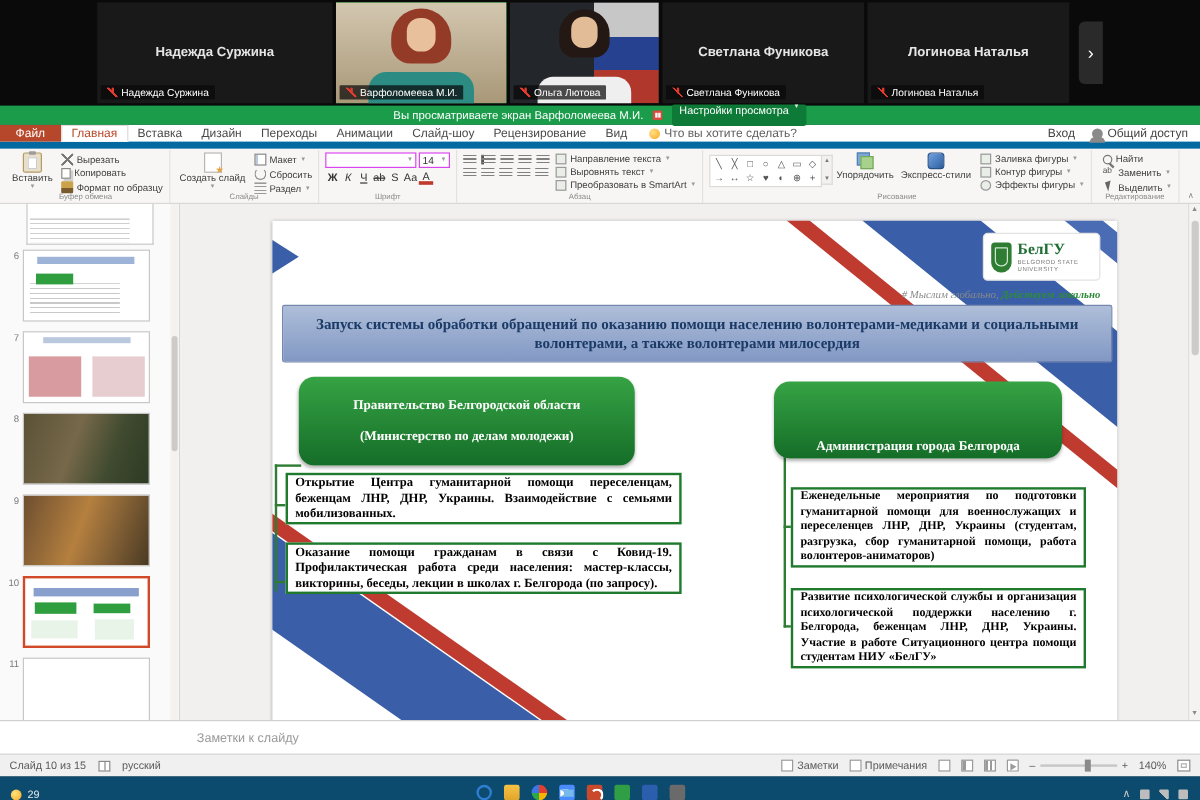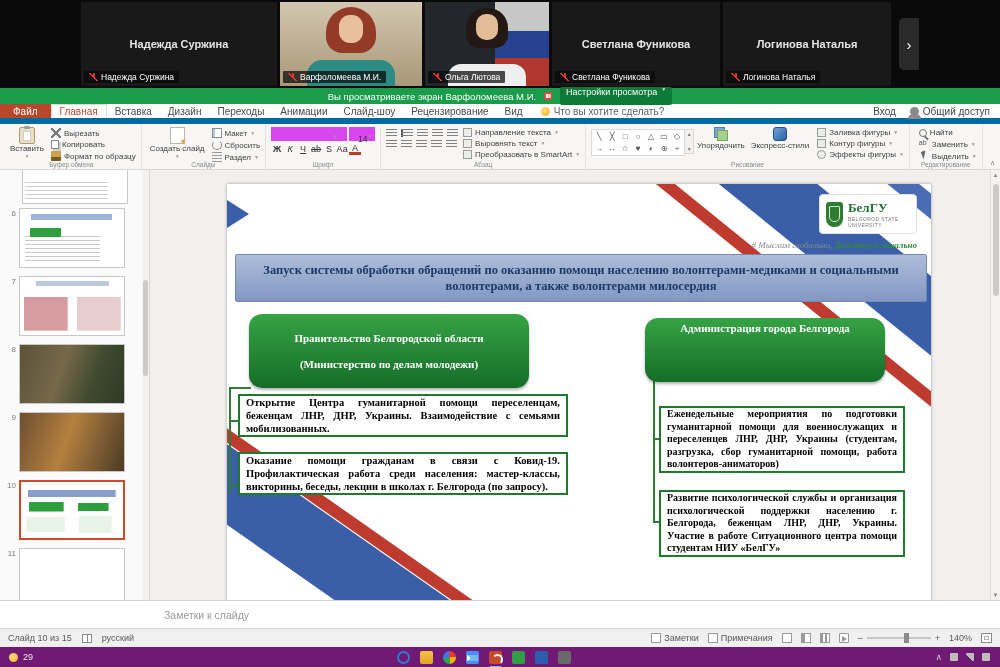--- a/index.html
+++ b/index.html
@@ -63,21 +63,21 @@
 .ic-newslide{width:15px;height:18px;background:#fff;border:1px solid #b8b6b4;position:relative}
 .ic-newslide::after{content:"★";position:absolute;right:-3px;bottom:-4px;color:#e8a33d;font-size:8px}
 .mini-cut::before{content:"";position:absolute;inset:0;background:linear-gradient(45deg,transparent 44%,#777 44% 56%,transparent 56%),linear-gradient(135deg,transparent 44%,#777 44% 56%,transparent 56%)}
 .mini-copy{border:1px solid #8a8a8a;background:#fff;box-shadow:2px 2px 0 #cfcfcf;width:8px;height:9px}
 .mini-painter{background:linear-gradient(180deg,#caa24a 55%,#7a5b2e 55%);border-radius:1px}
 .mini-layout{border:1px solid #8a8a8a;background:linear-gradient(90deg,#b9c8dd 30%,#fff 30%)}
 .mini-reset{border:1px solid #8a8a8a;border-radius:50%;border-top-color:transparent}
 .mini-section{background:repeating-linear-gradient(180deg,#9a9a9a 0 1px,transparent 1px 3px)}
 .font-col{display:flex;flex-direction:column;gap:2px}
 .font-row{display:flex;align-items:center;gap:2px}
-.combo{height:13px;border:7px solid #d946ef;background:#fff;display:flex;align-items:flex-start;padding:0 2px;font-size:8.5px;color:#333}
+.combo{height:13px;border:1px solid #d946ef;background:#fff;display:flex;align-items:center;padding:0 2px;font-size:8.5px;color:#333}
 .combo .caret{margin-left:auto}
 .fname{width:76px}.fsize{width:26px}
 .fbtns{display:flex;gap:1px}
 .fbtn{min-width:12px;height:12px;display:flex;align-items:center;justify-content:center;font-size:9px;color:#333}
 .fbtn.b{font-weight:bold}.fbtn.i{font-style:italic}.fbtn.u{text-decoration:underline}.fbtn.s{text-decoration:line-through}
 .fbtn.color{border-bottom:3px solid #c0392b;height:12px}
 .pg-left{display:flex;flex-direction:column;gap:3px;padding-top:2px}
 .icon-row{display:flex;gap:4px}
 .pic{width:11px;height:8px;background:repeating-linear-gradient(180deg,#808080 0 1px,transparent 1px 3px)}
 .pic.dots{width:12px;background:repeating-linear-gradient(180deg,#808080 0 1px,transparent 1px 3px),linear-gradient(90deg,#555 2px,transparent 2px)}
@@ -135,21 +135,21 @@
 .logo{position:absolute;top:10px;right:14px;width:98px;height:40px;background:#fff;border:1px solid #e2e2e2;border-radius:4px;display:flex;align-items:center;gap:5px;padding:0 6px;z-index:2}
 .emblem{width:17px;height:25px;background:#2e7d32;border-radius:3px 3px 8px 8px;position:relative;flex:none}
 .emblem::after{content:"";position:absolute;left:3px;top:4px;right:3px;bottom:5px;border:1px solid #cfe6cf;border-radius:1px 1px 5px 5px}
 .logo-name{font-weight:bold;color:#1f6e33;font-size:13px;line-height:1}
 .logo-sub{font-size:5px;color:#777;letter-spacing:.4px;margin-top:2px;font-family:"Liberation Sans",sans-serif}
 .tagline{position:absolute;top:56px;right:14px;font-size:9px;font-style:italic;z-index:2;white-space:nowrap}
 .tg1{color:#8a8a8a}.tg2{color:#2e8b3a;font-weight:bold}
 .title-banner{position:absolute;left:8px;right:4px;top:70px;height:48px;background:linear-gradient(180deg,#aebed9,#8298c4);border:1px solid #7688ad;border-radius:2px;display:flex;align-items:center;justify-content:center;text-align:center;font-weight:bold;font-size:12.5px;color:#1b3a66;padding:2px 26px;z-index:2;line-height:1.3}
 .ghead{position:absolute;background:linear-gradient(180deg,#36a344,#156d28);border-radius:13px;color:#fff;font-weight:bold;font-size:11px;display:flex;flex-direction:column;align-items:center;justify-content:space-evenly;text-align:center;z-index:2;box-shadow:0 2px 3px rgba(0,0,0,.3);padding:4px 8px}
 .ghead-left{left:22px;top:130px;width:280px;height:74px}
-.ghead-right{left:418px;top:134px;width:240px;height:64px;justify-content:flex-start}
+.ghead-right{left:418px;top:134px;width:240px;height:64px;justify-content:flex-end}
 .conn{position:absolute;background:#2e7d32;z-index:1}
 .clh0{left:2px;top:203px;width:22px;height:2px}
 .clv{left:2px;top:203px;width:2px;height:106px}
 .clh1{left:2px;top:236px;width:9px;height:2px}
 .clh2{left:2px;top:300px;width:9px;height:2px}
 .crv{left:426px;top:197px;width:2px;height:142px}
 .crh1{left:426px;top:254px;width:7px;height:2px}
 .crh2{left:426px;top:337px;width:7px;height:2px}
 .tbx{position:absolute;background:#fff;border:2px solid #1f7a2e;font-weight:bold;color:#000;text-align:justify;padding:0 6px;z-index:2;line-height:1.25}
 .tb1{left:11px;top:210px;width:330px;font-size:10.5px}
@@ -169,21 +169,21 @@
 .vic.v3{background:repeating-linear-gradient(90deg,#9a9a9a 0 2px,#fff 2px 4px)}
 .vic.v4{background:#fff;border-radius:1px;position:relative}
 .vic.v4::after{content:"";position:absolute;left:2px;top:2px;border-left:5px solid #9a9a9a;border-top:3px solid transparent;border-bottom:3px solid transparent}
 .zoomctl{display:flex;align-items:center;gap:4px}
 .ztrack{width:64px;height:2px;background:#c6c6c6;position:relative}
 .zthumb{position:absolute;left:58%;top:-4px;width:5px;height:10px;background:#8a8a8a}
 .fit{width:11px;height:10px;border:1px solid #8a8a8a;background:#fff;position:relative}
 .fit::after{content:"";position:absolute;inset:2px;border:1px solid #b0b0b0}
 
 
-.taskbar{position:absolute;left:0;top:647px;width:1000px;height:20px;background:#701a75;display:flex;align-items:center;color:#ddd}
+.taskbar{position:absolute;left:0;top:647px;width:1000px;height:20px;background:#0c4a6e;display:flex;align-items:flex-end;color:#ddd}
 .tb-left{display:flex;align-items:center;gap:5px;padding:0 9px;font-size:9px;color:#e8e8e8}
 .sun{width:9px;height:9px;border-radius:50%;background:radial-gradient(circle at 35% 35%,#ffe37a,#f6a723)}
 .tb-center{margin:0 auto;display:flex;align-items:center;gap:10px}
 .tbi{width:13px;height:13px;border-radius:2px;position:relative}
 .tbi.active::after{content:"";position:absolute;left:1px;right:1px;bottom:-4px;height:2px;background:#76b9ed}
 .i-search{border-radius:50%;border:2px solid #2d7dd2;background:transparent}
 .i-folder{background:linear-gradient(180deg,#f6c244,#e0a52b);border-radius:2px}
 .i-browser{border-radius:50%;background:conic-gradient(#e43f2e 0 25%,#f7b500 25% 50%,#2aa84a 50% 75%,#3b78e7 75% 100%)}
 .i-zoom{background:#4a8cff}
 .i-zoom::before{content:"";position:absolute;left:2px;top:4px;width:6px;height:5px;background:#fff;border-radius:1px}

